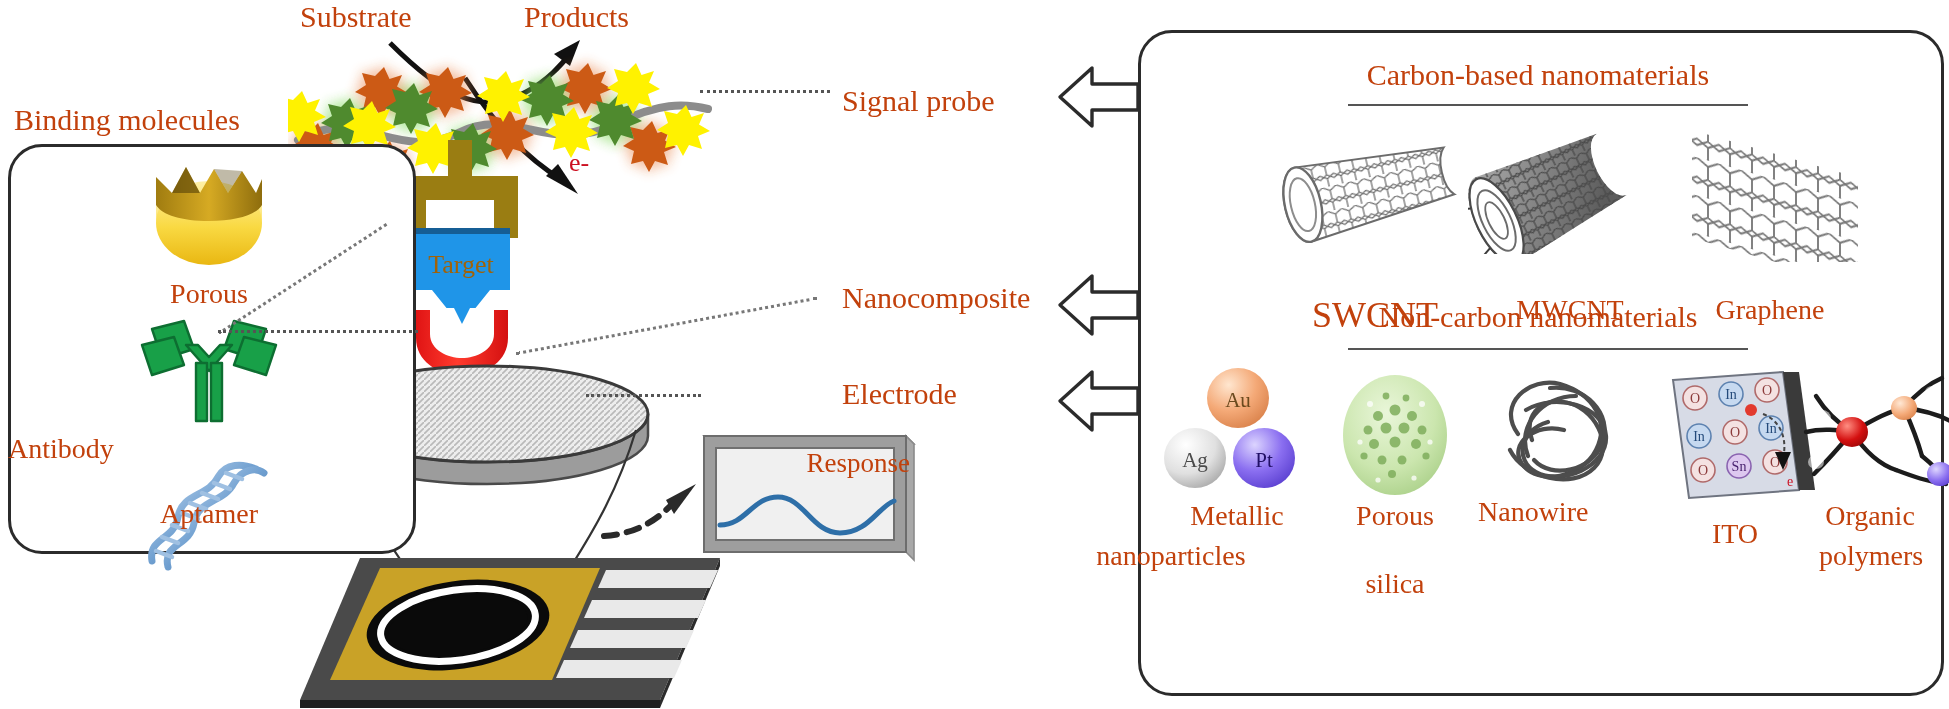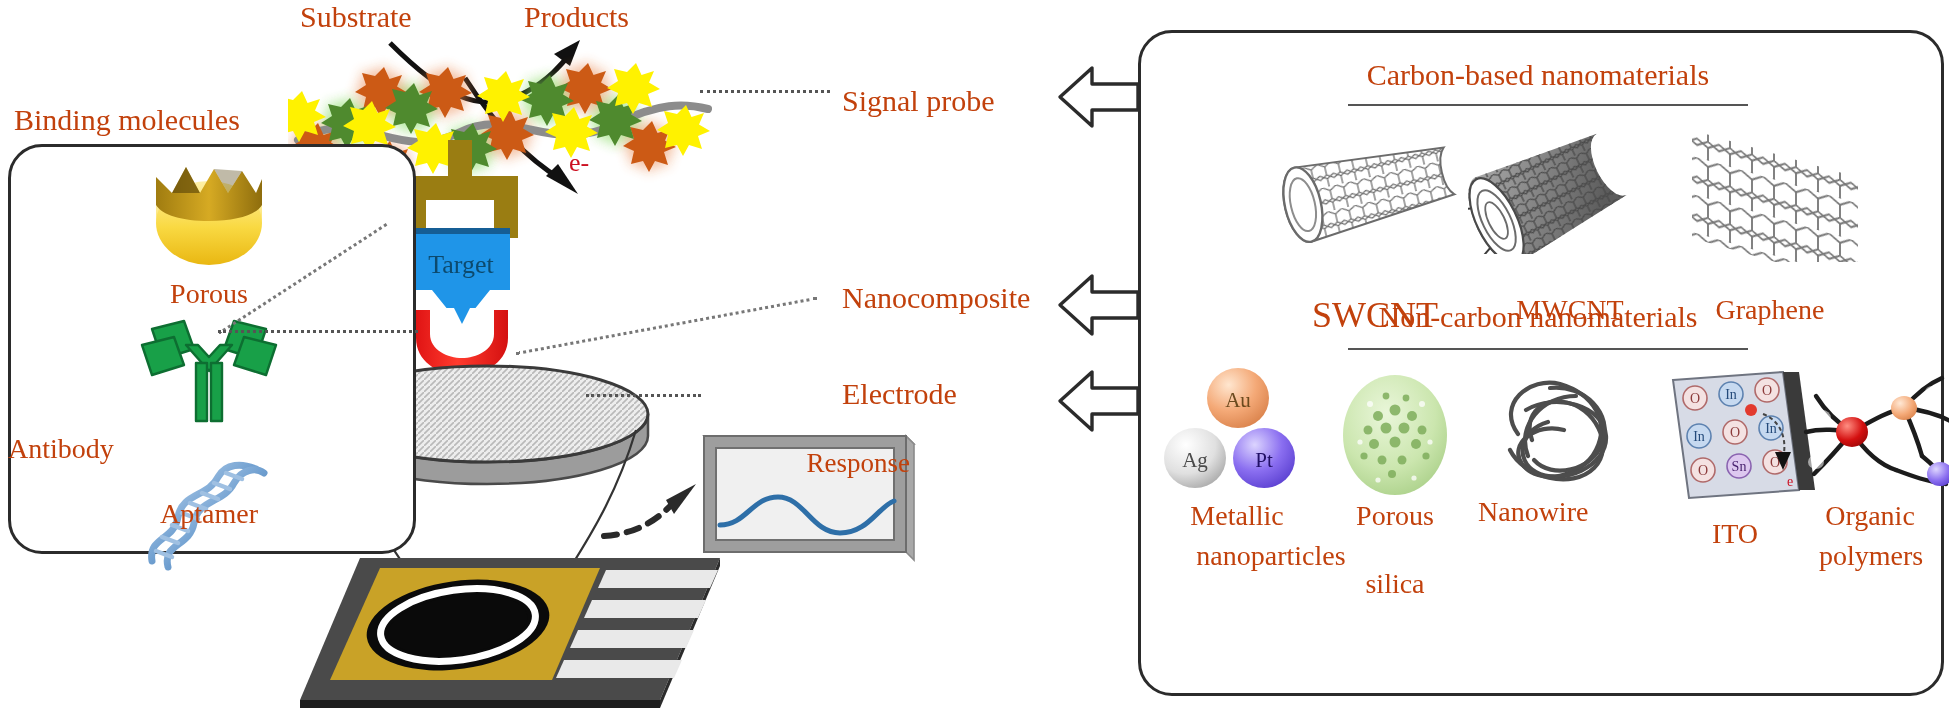--- a/index.html
+++ b/index.html
@@ -108,21 +108,21 @@
     <rect x="12" y="36" width="116" height="24"></rect>
     <rect x="12" y="50" width="24" height="48"></rect>
     <rect x="104" y="50" width="24" height="48"></rect>
   </g>
 </svg>
 
 <svg class="abs" width="150" height="110" style="left:386px;top:228px;" viewBox="0 0 150 110">
   <rect x="26" y="0" width="98" height="6" fill="#155e95"></rect>
   <path d="M26 6 H124 V62 H104 L75 98 L46 62 H26 Z" fill="#1f95e8"></path>
 </svg>
-<div class="abs" style="left:386px;top:250px;width:150px;text-align:center;font-size:26px;color:#0c4a6e;font-family:'Liberation Serif',serif;">Target</div>
+<div class="abs" style="left:386px;top:250px;width:150px;text-align:center;font-size:26px;color:#a16207;font-family:'Liberation Serif',serif;">Target</div>
 
 <svg class="abs" width="120" height="130" style="left:402px;top:304px;" viewBox="0 0 120 130">
   <defs>
     <linearGradient id="redg" x1="0" y1="0" x2="1" y2="0">
       <stop offset="0%" stop-color="#e01414"></stop>
         <stop offset="45%" stop-color="#ff3b2e"></stop>
         <stop offset="100%" stop-color="#d41010"></stop>
     </linearGradient>
     <linearGradient id="redfade" x1="0" y1="0" x2="0" y2="1">
       <stop offset="0%" stop-color="#ff3b2e" stop-opacity="0.75"></stop>
@@ -362,21 +362,21 @@
     </radialGradient>
   </defs>
   <ellipse cx="78" cy="32" rx="31" ry="30" fill="url(#gAu)"></ellipse>
   <text x="78" y="41" text-anchor="middle" font-size="21" fill="#6b4a1e" font-family="Liberation Serif, serif">Au</text>
   <ellipse cx="35" cy="92" rx="31" ry="30" fill="url(#gAg)"></ellipse>
   <text x="35" y="101" text-anchor="middle" font-size="21" fill="#4a4a4a" font-family="Liberation Serif, serif">Ag</text>
   <ellipse cx="104" cy="92" rx="31" ry="30" fill="url(#gPt)"></ellipse>
   <text x="104" y="101" text-anchor="middle" font-size="21" fill="#221066" font-family="Liberation Serif, serif">Pt</text>
 </svg>
 <div class="abs lbl" style="left:1152px;top:500px;width:170px;text-align:center;font-size:28px;">Metallic</div>
-<div class="abs lbl" style="left:1176px;top:540px;width:190px;text-align:center;font-size:28px;">nanoparticles</div>
+<div class="abs lbl" style="left:1076px;top:540px;width:190px;text-align:center;font-size:28px;">nanoparticles</div>
 
 <svg class="abs" width="130" height="130" style="left:1330px;top:370px;" viewBox="0 0 130 130">
   <defs>
     <radialGradient id="psg" cx="0.42" cy="0.32" r="0.78">
       <stop offset="0%" stop-color="#e9f6d9"></stop>
         <stop offset="60%" stop-color="#cbe6ae"></stop>
         <stop offset="100%" stop-color="#a6cd84"></stop>
     </radialGradient>
   </defs>
   <ellipse cx="65" cy="65" rx="52" ry="60" fill="url(#psg)"></ellipse>

